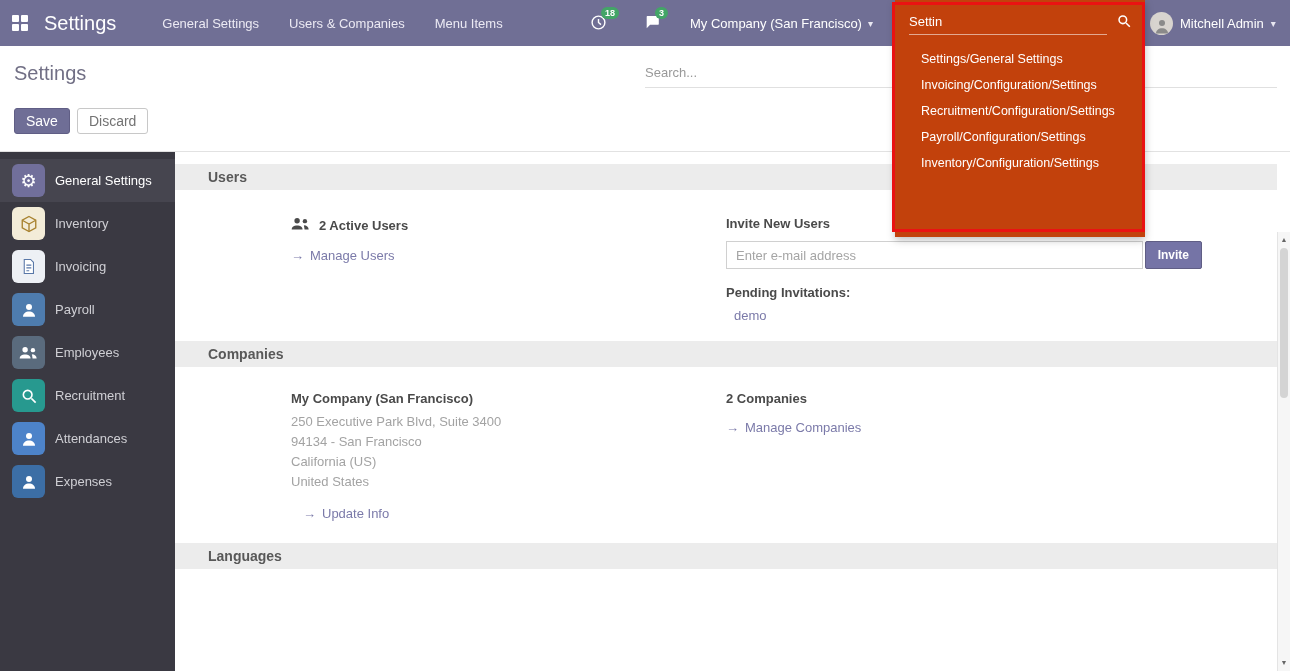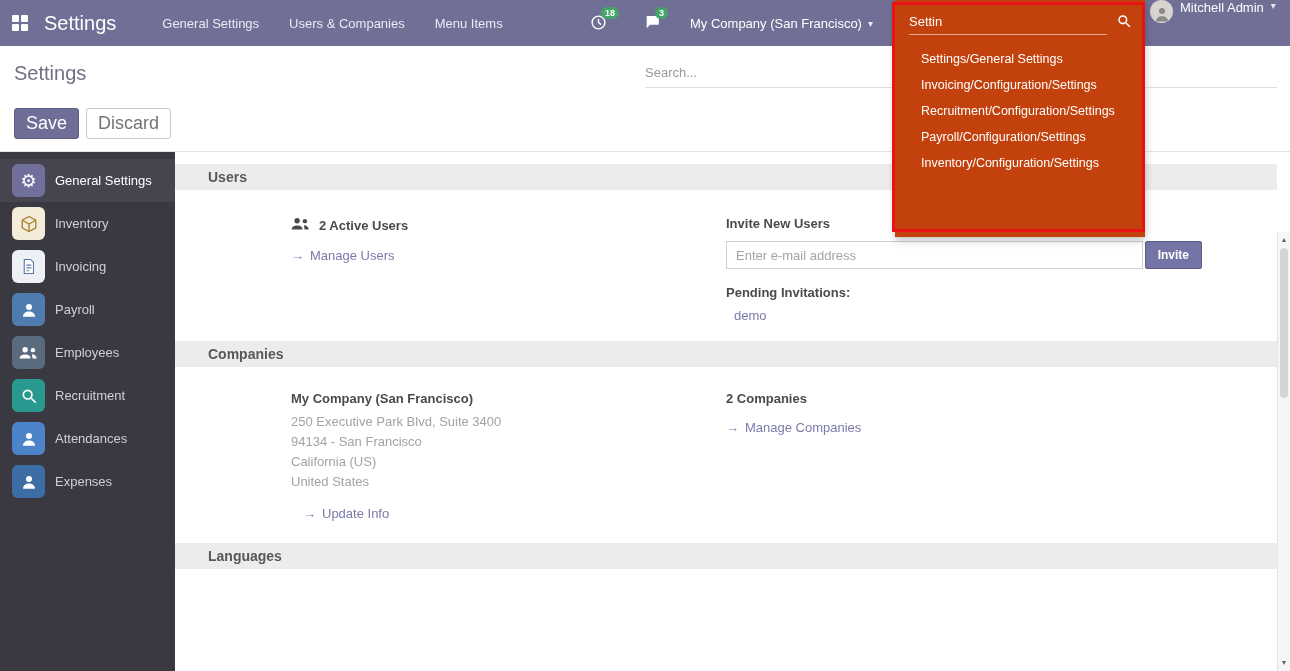--- a/index.html
+++ b/index.html
@@ -10,38 +10,38 @@
   .navbar { position:absolute; top:0; left:0; right:0; height:46px; background:#706f95; color:#fff; z-index:40; }
   .nav-left { display:flex; align-items:center; height:100%; }
   .apps-icon { width:16px; height:16px; display:grid; grid-template-columns:7px 7px; grid-template-rows:7px 7px; gap:2px; margin-left:12px; cursor:pointer; }
   .apps-icon span { background:#fff; border-radius:1px; }
   .nav-title { font-size:20px; margin-left:16px; cursor:pointer; }
   .nav-menu { display:flex; gap:30px; margin-left:46px; font-size:13px; color:#eceaf4; }
   .nav-menu-item { cursor:pointer; padding:4px 0; }
   .systray-icon { position:absolute; top:14px; cursor:pointer; }
   .badge { position:absolute; top:-7px; left:11px; background:#43a567; color:#fff; font-size:9px; font-weight:bold; padding:1px 4px; border-radius:7px; line-height:10px; }
   .company-switcher { position:absolute; left:690px; top:0; height:46px; display:flex; align-items:center; gap:6px; cursor:pointer; }
-  .user-menu { position:absolute; left:1150px; top:0; height:46px; display:flex; gap:7px; cursor:pointer; }
+  .user-menu { position:absolute; left:1150px; top:0; height:46px; display:flex; align-items:center; gap:7px; cursor:pointer; }
   .avatar { width:23px; height:23px; border-radius:50%; background:#d8d4cf; display:flex; align-items:flex-end; justify-content:center; overflow:hidden; }
   .caret { font-size:10px; color:#e8e7f1; }
 
   
   .search-dropdown { position:absolute; left:895px; top:0; width:250px; height:237px; background:#c2410c; z-index:50; box-shadow:0 3px 8px rgba(0,0,0,.25); }
   .dd-input-row { height:44px; display:flex; align-items:center; padding:0 14px; }
   .dd-input { flex:1; background:transparent; border:none; border-bottom:1px solid rgba(255,255,255,.55); color:#fff; font-size:13px; height:26px; outline:none; font-family:"Liberation Sans",sans-serif; }
   .dd-input::placeholder { color:#ddd; }
   .dd-results { padding-top:2px; }
   .dd-item { height:26px; line-height:26px; padding-left:26px; color:#fff; font-size:12.5px; cursor:pointer; white-space:nowrap; }
   .red-box { position:absolute; left:892px; top:2px; width:253px; height:230px; border:3px solid #ea1212; z-index:60; pointer-events:none; }
 
   
   .control-panel { position:absolute; top:46px; left:0; right:0; height:106px; background:#fff; border-bottom:1px solid #e2e2e2; z-index:10; }
   .page-title { position:absolute; left:14px; top:16px; font-size:20px; color:#716f85; }
   .cp-buttons { position:absolute; left:14px; top:62px; display:flex; gap:7px; }
-  .btn { font-size:18px; border-radius:3px; padding:4px 11px; cursor:pointer; font-family:"Liberation Sans",sans-serif; }
+  .btn { font-size:14px; border-radius:3px; padding:4px 11px; cursor:pointer; font-family:"Liberation Sans",sans-serif; }
   .btn-save { background:#6f6e96; color:#fff; border:1px solid #605e85; }
   .btn-discard { background:#fff; color:#737373; border:1px solid #c8c8c8; }
   .search-bar { position:absolute; left:645px; top:12px; width:632px; height:30px; border-bottom:1px solid #e0e0e0; }
   .search-bar input { width:100%; height:100%; border:none; outline:none; font-size:13px; color:#777; font-family:"Liberation Sans",sans-serif; }
   .search-bar input::placeholder { color:#999; }
 
   
   .sidebar { position:absolute; top:152px; left:0; width:175px; bottom:0; background:#3a3942; padding-top:7px; z-index:5; }
   .side-item { display:flex; align-items:center; gap:10px; padding:5px 12px; color:#cfcfd4; font-size:13px; cursor:pointer; }
   .side-item.active { background:#46454f; color:#fff; }

